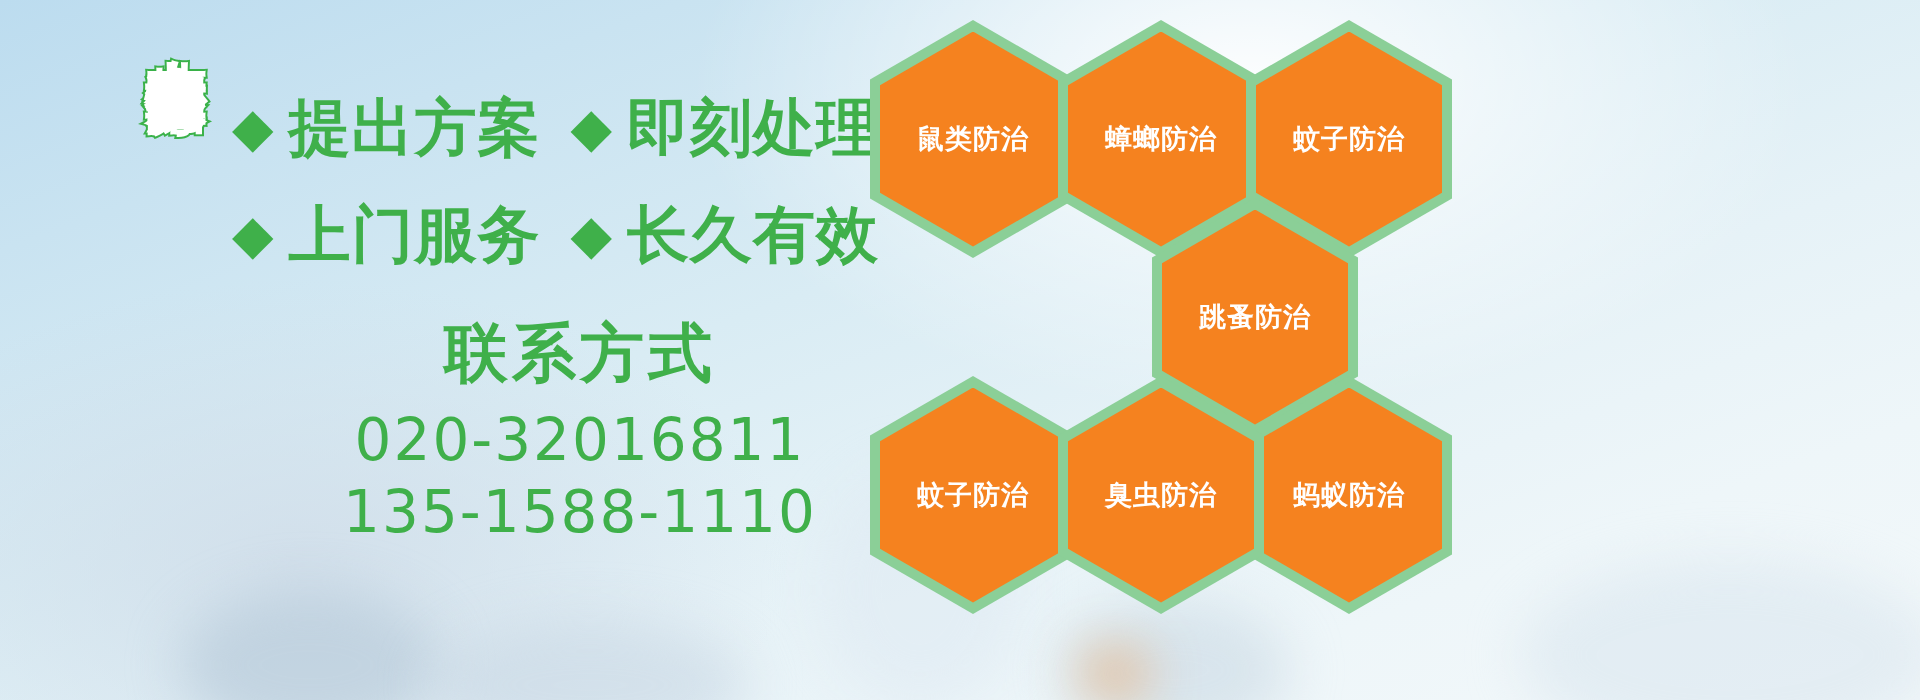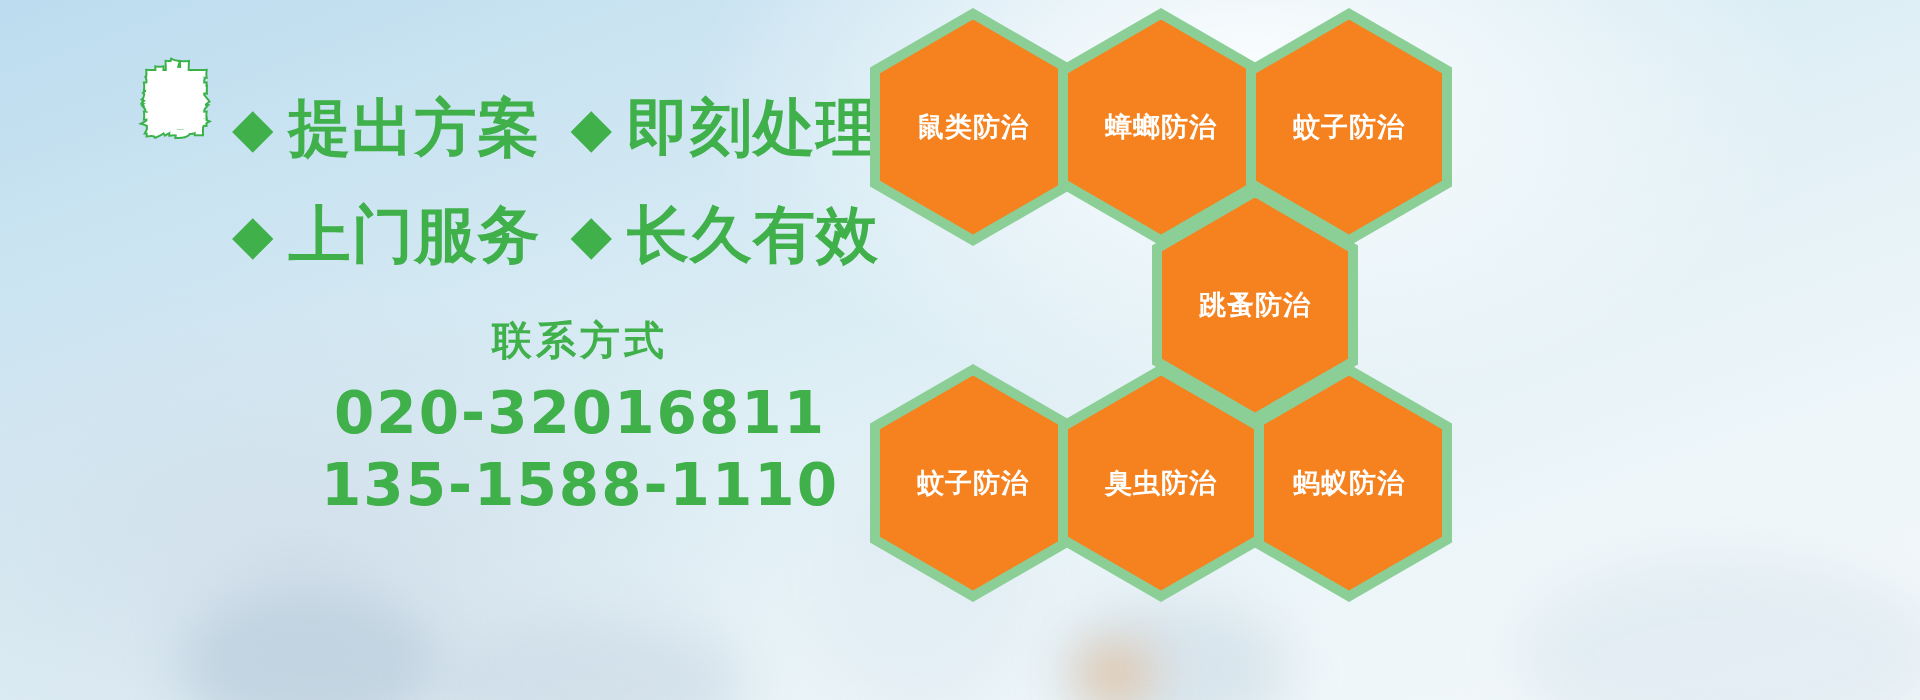--- a/index.html
+++ b/index.html
@@ -77,39 +77,39 @@
   
   #contact-block {
     position: absolute;
     left: 300px;
     top: 318px;
     width: 560px;
     text-align: center;
     color: #3fb04a;
   }
   #contact-label {
-    font-size: 40px;
+    font-size: 64px;
     font-weight: 700;
     letter-spacing: 4px;
     line-height: 1.12;
   }
   .contact-phone {
     font-size: 58px;
-    font-weight: 700;
+    font-weight: 400;
     letter-spacing: 2px;
     line-height: 1.25;
     font-family: "DejaVu Sans", "Liberation Sans", sans-serif;
   }
   #contact-phone-1 { margin-top: 14px; }
 
   
   #honeycomb {
     position: absolute;
     left: 862px;
-    top: 0;
+    top: 12px;
     width: 640px;
     height: 516px;
   }
   .hex {
     position: absolute;
     width: 206px;
     height: 238px;
     background: #8bcf97;
     clip-path: polygon(50% 0%, 100% 25%, 100% 75%, 50% 100%, 0% 75%, 0% 25%);
     display: flex;

